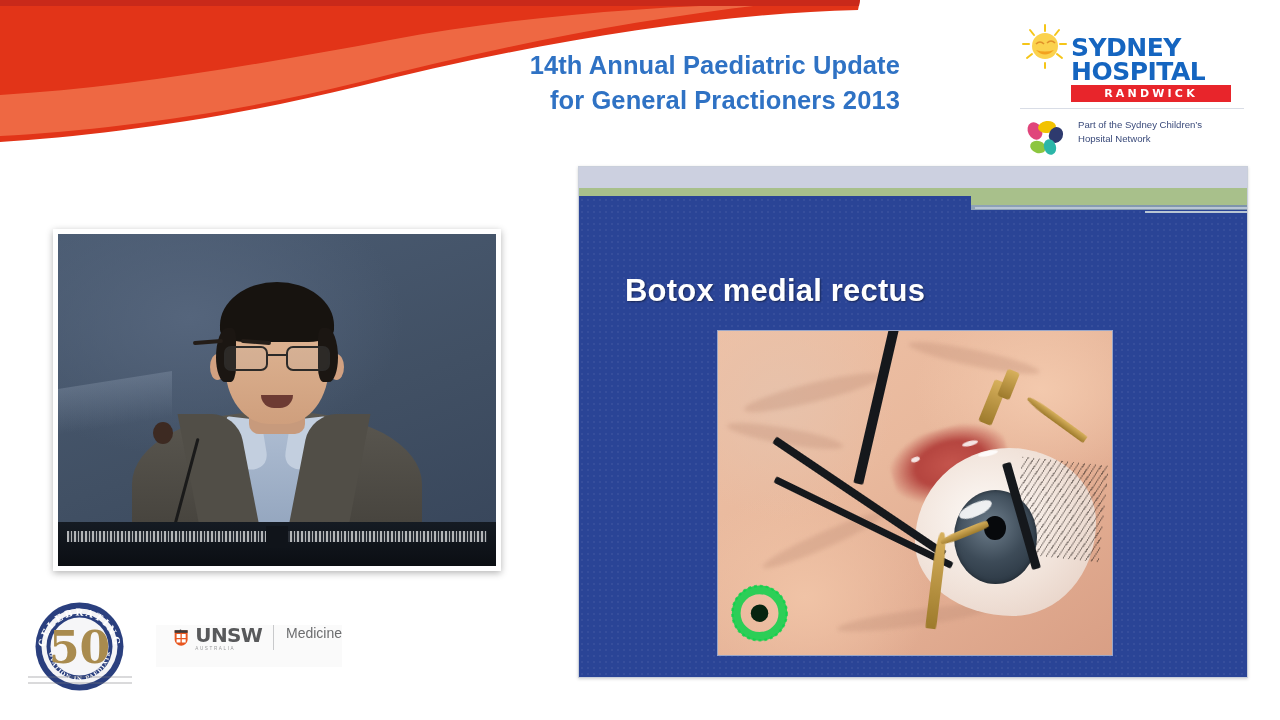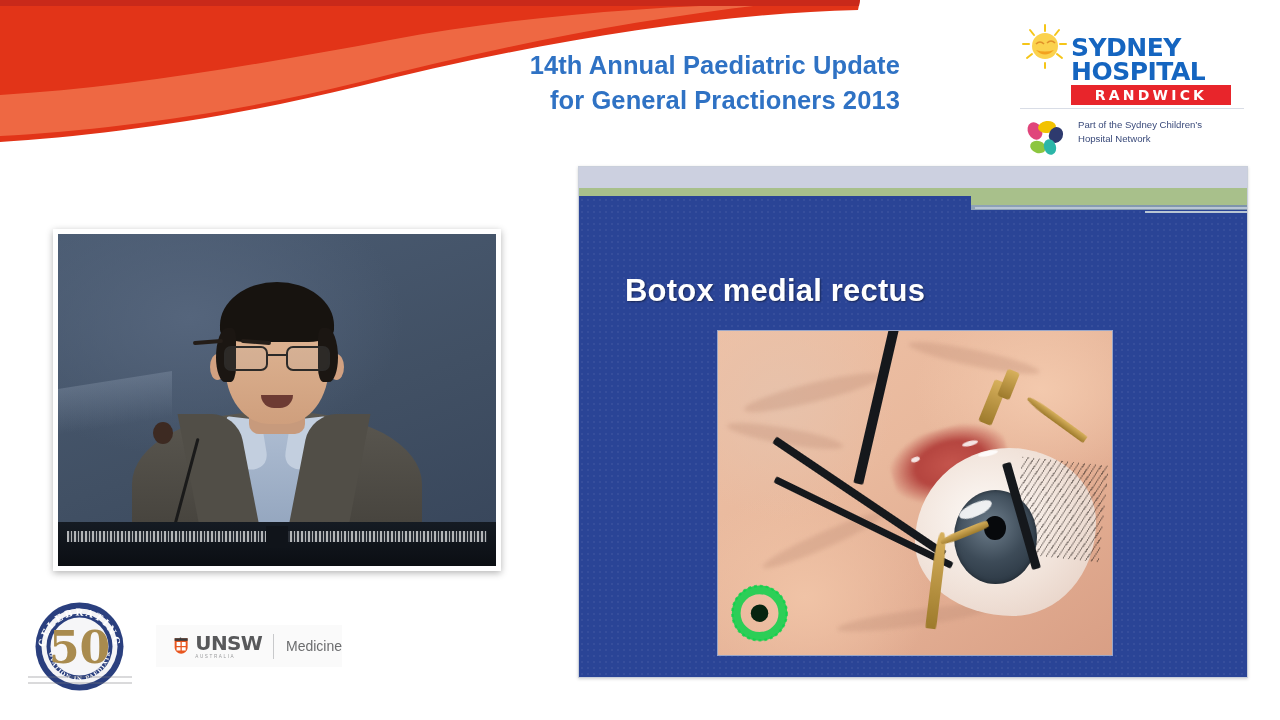--- a/index.html
+++ b/index.html
@@ -20,21 +20,21 @@
 
   
   .hosp-logo { position:absolute; left:1013px; top:16px; width:232px; height:92px; }
   .sun { position:absolute; left:8px; top:8px; width:48px; height:46px; }
   .logo-text { position:absolute; left:58px; top:20px; width:176px; }
   .ln { font-weight:800; font-family:"DejaVu Sans", sans-serif; line-height:.94;
     letter-spacing:-0.5px; }
   .ln1 { font-size:25px; color:#1565c0; }
   .ln2 { font-size:24.5px; letter-spacing:-0.3px; }
   .ln3 { font-size:25px; color:#1565c0; }
-  .randwick { margin-top:2px; background:#e8252b; color:#fff; font-size:14px;
+  .randwick { margin-top:2px; background:#e8252b; color:#fff; font-size:11px;
     font-weight:800; letter-spacing:3.2px; text-align:center; padding:1.5px 0 2px;
     font-family:"DejaVu Sans", sans-serif; width:160px; }
 
   
   .net { position:absolute; left:1020px; top:112px; width:230px; }
   .net-rule { position:absolute; left:0; top:-4px; width:224px; height:1px;
     background:#d9dde6; }
   .net-flower { position:absolute; left:2px; top:6px; width:44px; height:40px; }
   .net-text { position:absolute; left:58px; top:6px; width:170px; color:#3a4a7a;
     font-size:9.6px; line-height:1.42; font-family:"Liberation Sans", sans-serif; }
@@ -181,21 +181,21 @@
   .s1 { left:49%; top:39%; width:2.4%; height:1.6%; transform:rotate(-20deg); }
   .s2 { left:62%; top:34%; width:4%;   height:1.4%; transform:rotate(-14deg); }
   .s3 { left:66%; top:37%; width:5%;   height:1.6%; transform:rotate(-12deg); }
 
   
   .badge50 { position:absolute; left:33px; top:600px; width:93px; height:93px; }
   .badge50-sub { position:absolute; left:28px; top:672px; width:104px; height:12px;
     background:repeating-linear-gradient(0deg, rgba(120,120,125,.55) 0 2px, rgba(255,255,255,0) 2px 6px);
     opacity:.5; }
   .unsw-box { position:absolute; left:156px; top:625px; width:186px; height:42px;
-    background:#fafafa; display:flex; align-items:center; padding-left:18px; }
+    background:#fafafa; display:flex; align-items:flex-start; padding-left:18px; }
   .unsw-crest { width:22px; height:26px; margin-right:7px; }
   .unsw-word { position:relative; }
   .unsw-main { font-size:20px; font-weight:700; color:#58595b;
     font-family:"DejaVu Sans", sans-serif; letter-spacing:-.6px; line-height:1; }
   .unsw-sub { font-size:4.6px; color:#9a9b9d; letter-spacing:1.6px; margin-top:1px; }
   .unsw-div { width:1px; height:25px; background:#c8c9cb; margin:0 12px 0 11px; }
   .unsw-med { font-size:14px; color:#6c6d6f; }
 </style>
 </head>
 <body>

